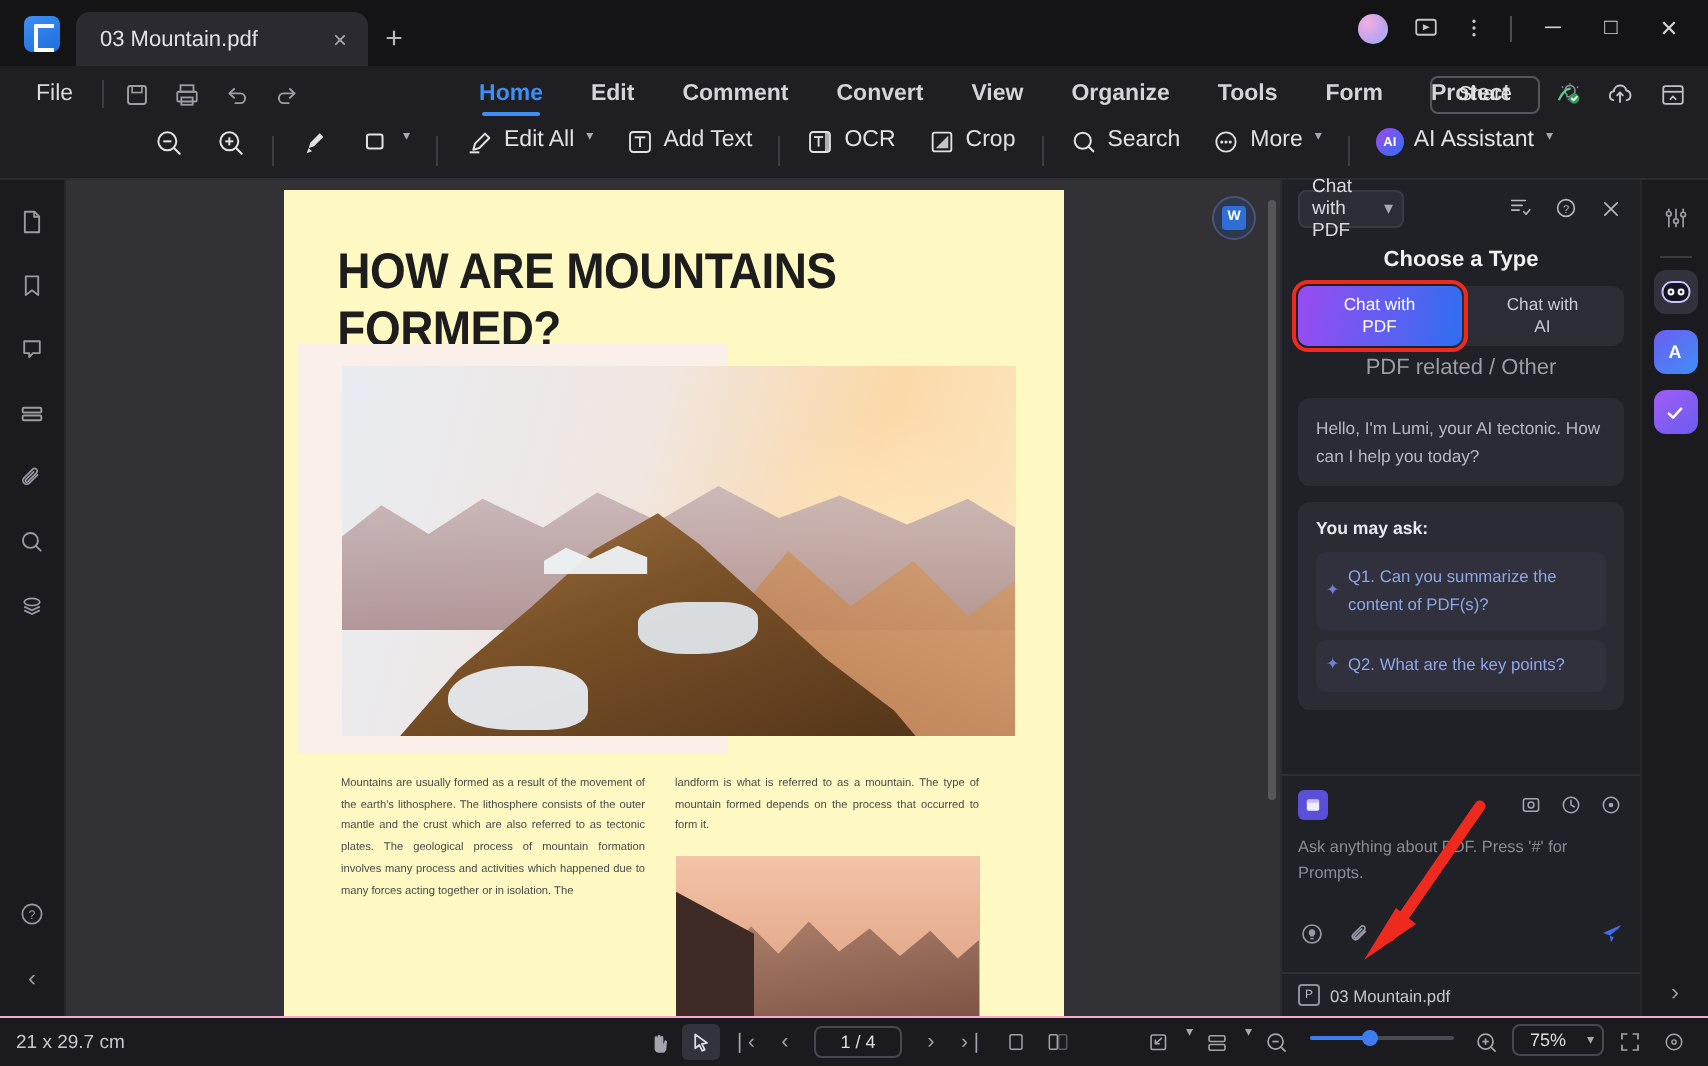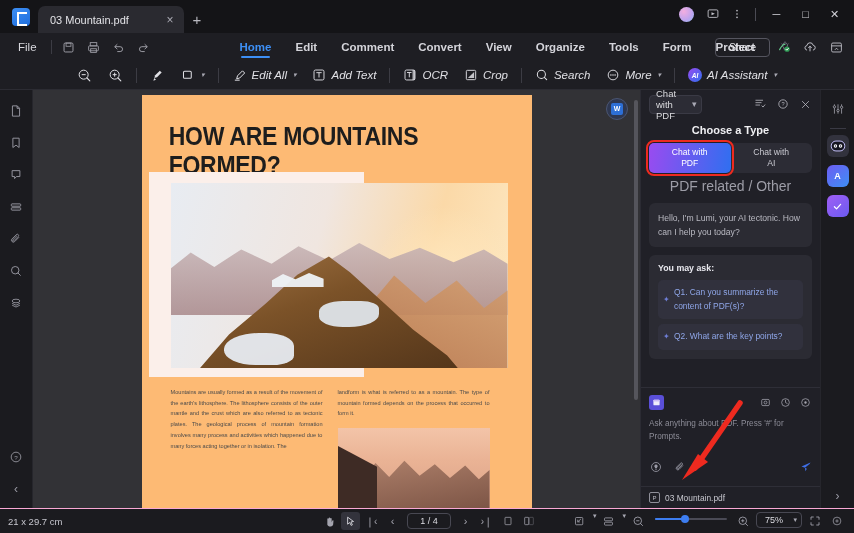--- a/index.html
+++ b/index.html
@@ -67,41 +67,41 @@
     height: 19px; border: 1px solid #55555f; border-radius: 4px; padding: 0 13px;
     font-size: 10px; color: #e4e4e9; display: flex; align-items: center;
   }
   .mr-icon { width: 24px; height: 22px; display:flex; align-items:center; justify-content:center; color:#c2c2ca; }
 
   
   .toolbar {
     height: 29px; background: #1e1e23; display: flex; align-items: center; justify-content: center;
     gap: 0; flex: 0 0 29px; border-bottom: 1px solid #2c2c33;
   }
-  .tbi { display: flex; align-items: center; gap: 5px; padding: 0 8px; height: 22px;
-    font-size: 11.5px; color: #e0e0e5; border-radius: 4px; font-style: italic; }
+  .tbi { display: flex; align-items: flex-start; gap: 5px; padding: 0 8px; height: 22px;
+    font-size: 11.5px; color: #e0e0e5; border-radius: 4px; }
   .tsep { width: 1px; height: 15px; background: #3c3c44; margin: 0 5px; }
   .caret { font-size: 7px; color: #a8a8b2; margin-left:1px; }
 
   
   .bodyrow { flex: 1; display: flex; min-height: 0; }
 
   
   .leftrail {
     width: 33px; background: #1b1b1f; display: flex; flex-direction: column;
     align-items: center; padding-top: 8px; border-right:1px solid #26262c; flex:none;
   }
   .rail-icon { width: 26px; height: 26px; display:flex; align-items:center; justify-content:center;
     color:#9a9aa4; margin-bottom: 6px; }
   .rail-spacer { flex: 1; }
 
   
   .viewer { flex: 1; background: #323236; position: relative; overflow: hidden; display:flex; justify-content:center; }
   .page {
-    width: 390px; background: #fdba74; margin-top: 5px; position: relative; overflow: hidden;
+    width: 390px; background: #fef9c3; margin-top: 5px; position: relative; overflow: hidden;
     color:#2e2e2e;
   }
   .page-title {
     font-family: "Liberation Sans Narrow","Liberation Sans",sans-serif;
     font-size: 25px; font-weight: bold; letter-spacing: -0.3px;
     color: #1d1d1d; padding: 27px 0 0 29px; transform: scaleX(0.92); transform-origin: left center;
   }
   .peach-block { position:absolute; left:7px; top:77px; width:215px; height:205px; background:#fbefea; }
   .hero-img { position:absolute; left:29px; top:88px; width:337px; height:185px; overflow:hidden; }
   .sky { position:absolute; inset:0;
@@ -162,21 +162,21 @@
   }
   .seg-a {
     flex: 1; background: linear-gradient(100deg,#9a4bf0,#2f6ff0); border-radius:5px;
     display:flex; align-items:center; justify-content:center; text-align:center;
     font-size: 8.6px; color:#fff; line-height:1.25; outline: 2px solid #ee2a1f; outline-offset: 1px; z-index:2;
   }
   .seg-b {
     flex: 1; display:flex; align-items:center; justify-content:center; text-align:center;
     font-size: 8.6px; color:#c9c9d1; line-height:1.25;
   }
-  .seg-note { text-align:center; font-size: 14px; color:#9d9da7; margin: 5px 0 9px; }
+  .seg-note { text-align:center; font-size: 11px; color:#9d9da7; margin: 5px 0 9px; }
   .bubble { background:#2b2b33; border-radius:6px; padding: 8px 9px; font-size: 8.6px; line-height:1.65; color:#b9b9c2; }
   .card { background:#2b2b33; border-radius:6px; padding: 8px 9px 9px; margin-top: 8px; }
   .card-h { font-size: 8.8px; font-weight:bold; color:#e8e8ee; margin-bottom: 7px; }
   .q { background:#31313d; border-radius:5px; padding: 6px 7px 6px 16px; font-size:8.4px; color:#8fa6e8;
        line-height:1.6; position:relative; margin-bottom: 5px; }
   .q:last-child{ margin-bottom:0; }
   .q .spark { position:absolute; left: 5px; top: 50%; transform: translateY(-50%); color:#6f7fd8; font-size:8px; }
 
   .chat-foot { border-top: 1px solid #2e2e37; padding: 5px 8px 4px; }
   .foot-row { display:flex; align-items:center; justify-content:space-between; height: 18px; }

